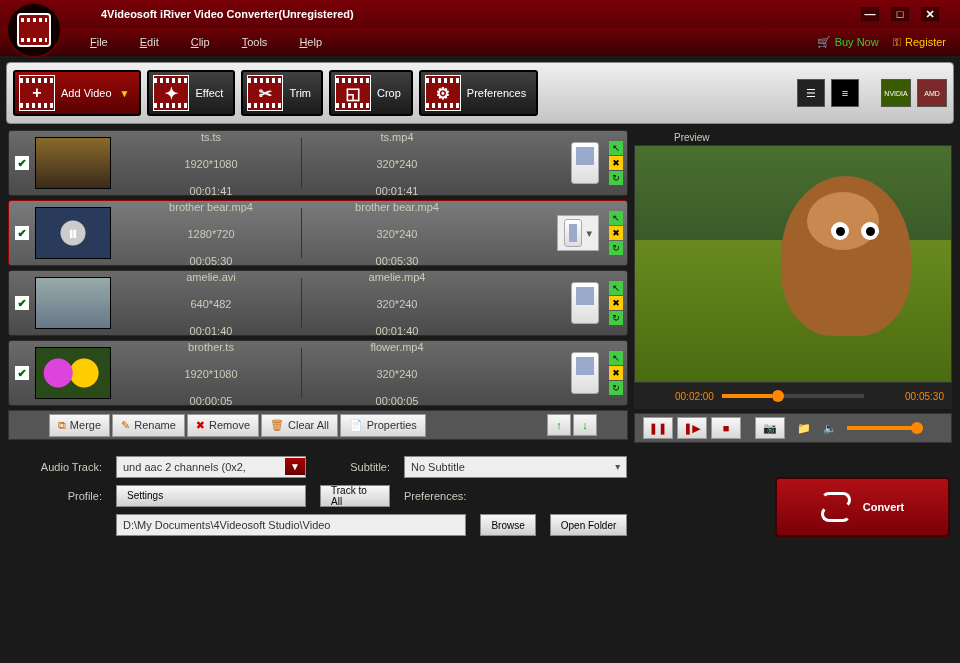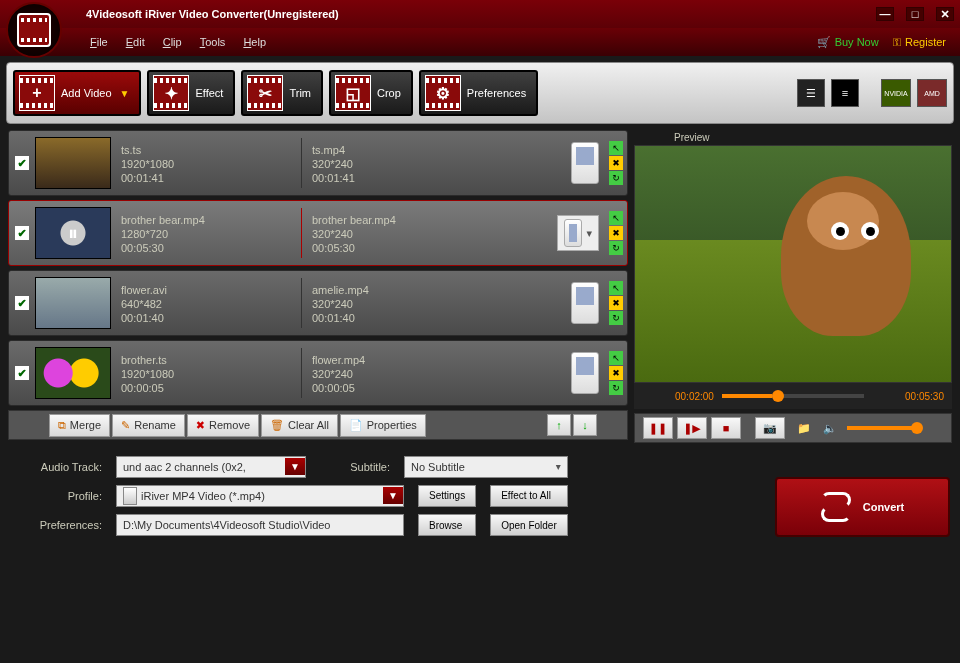--- a/index.html
+++ b/index.html
@@ -1,27 +1,27 @@
 <!DOCTYPE html>
 <html><head>
 <meta charset="utf-8">
 <style>
 * { margin: 0; padding: 0; box-sizing: border-box; font-family: Verdana, sans-serif; font-size: 11px; }
 body { background: #1a1a1a; width: 960px; height: 663px; overflow: hidden; }
 
-.titlebar { height: 28px; background: linear-gradient(#7a0008,#5c0006); display: flex; align-items: center; padding: 0 6px; color: #fff; text-align: center; }
+.titlebar { height: 28px; background: linear-gradient(#7a0008,#5c0006); display: flex; align-items: center; padding: 0 21px; color: #fff; text-align: center; }
 .logo { width: 56px; height: 56px; background: radial-gradient(#2a0000,#000); border-radius: 50%; position: absolute; top: 2px; left: 6px; border: 2px solid #600; display: flex; align-items: center; justify-content: center; }
 .logo-inner { width: 34px; height: 34px; background: #8a0a0a; border-radius: 4px; border: 2px solid #fff; position: relative; }
 .logo-inner::before, .logo-inner::after { content: ""; position: absolute; left: 2px; right: 2px; height: 4px; background: repeating-linear-gradient(90deg,#fff 0 3px,transparent 3px 6px); }
 .logo-inner::before { top: 3px; } .logo-inner::after { bottom: 3px; }
 .title-text { margin-left: 80px; font-weight: bold; color: #fff; }
 .win-controls { margin-left: auto; display: flex; gap: 12px; }
 .win-btn { width: 18px; height: 14px; color: #fff; border: 1px solid #300; background: #400; display: flex; align-items: center; justify-content: center; cursor: pointer; font-weight: bold; }
 
-.menubar { height: 28px; background: linear-gradient(#6a0006,#3a0003); display: flex; align-items: center; padding-left: 90px; color: #ddd; gap: 18px; }
+.menubar { height: 28px; background: linear-gradient(#6a0006,#3a0003); display: flex; align-items: center; padding-left: 90px; color: #ddd; gap: 32px; }
 .menu-item { cursor: pointer; } .menu-item u { text-decoration: underline; }
 .menubar-right { margin-left: auto; display: flex; gap: 14px; padding-right: 14px; align-items: center; }
 .buy-now { color: #3c3; display: flex; align-items: center; gap: 4px; }
 .register { color: #fc0; display: flex; align-items: center; gap: 4px; }
 
 .toolbar { height: 62px; margin: 6px; background: linear-gradient(#f0f0f0,#c4c4c4); border: 1px solid #888; border-radius: 4px; display: flex; align-items: center; padding: 6px; gap: 6px; }
 .tbtn { height: 46px; display: flex; align-items: center; background: linear-gradient(#404040,#1a1a1a); border: 2px solid #000; border-radius: 3px; color: #fff; padding: 0 10px 0 4px; cursor: pointer; }
 .tbtn.red { background: linear-gradient(#9a0a0a,#5a0000); }
 .tbtn-icon { width: 36px; height: 36px; background: #8a0a0a; border: 1px solid #fff; margin-right: 6px; position: relative; display: flex; align-items: center; justify-content: center; }
 .film-strip { position: absolute; top: 0; bottom: 0; width: 100%; }
@@ -36,21 +36,21 @@
 
 .main { display: flex; padding: 0 8px; gap: 6px; }
 .list-col { width: 620px; }
 .preview-col { flex: 1; }
 
 .file-row { display: flex; background: linear-gradient(#6a6a6a,#4a4a4a); border: 1px solid #2a2a2a; border-radius: 3px; margin-bottom: 4px; height: 66px; align-items: center; padding: 4px 0; }
 .file-row.selected { background: linear-gradient(#7a7a7a,#5a5a5a); border-color: #900; }
 .chk { margin: 0 6px; width: 14px; height: 14px; background: #fff; display: flex; align-items: center; justify-content: center; color: #060; font-weight: bold; cursor: pointer; }
 .thumb { width: 76px; height: 52px; background: #222; border: 1px solid #000; margin-right: 10px; position: relative; overflow: hidden; }
 .thumb-art { position: absolute; inset: 0; }
-.src-info, .out-info { display: flex; flex-direction: column; gap: 2px; color: #ccb; font-size: 10px; padding-top: 2px; }
+.src-info, .out-info { display: flex; flex-direction: column; gap: 15px; color: #ccb; font-size: 10px; padding-top: 2px; align-items: center; }
 .src-info { width: 180px; }
 .divider { width: 1px; height: 50px; background: #333; margin-right: 10px; }
 .divider.red { background: #a00; }
 .out-info { width: 170px; }
 .device-icn { width: 28px; height: 42px; background: linear-gradient(#fff,#ddd); border-radius: 3px; border: 1px solid #aaa; margin-left: auto; position: relative; }
 .device-icn::after { content: ""; position: absolute; top: 4px; left: 4px; right: 4px; height: 18px; background: #9ac; }
 .device-sel { padding: 3px 6px; background: #eee; border: 1px solid #aaa; display: flex; align-items: center; gap: 4px; margin-left: auto; }
 .row-ctrl { display: flex; flex-direction: column; gap: 1px; margin-left: 10px; margin-right: 4px; }
 .row-ctrl div { width: 14px; height: 14px; display: flex; align-items: center; justify-content: center; font-size: 9px; cursor: pointer; color: #000; }
 .rc-green { background: #4c4; } .rc-yellow { background: #fc0; } .rc-green2 { background: #4c4; }
@@ -226,21 +226,21 @@
             <div class="rc-yellow">✖</div>
             <div class="rc-green2">↻</div>
           </div>
         </div>
         <div class="file-row">
           <div class="chk">✔</div>
           <div class="thumb">
             <div class="thumb-art" style="background:linear-gradient(#9aa,#678);"></div>
           </div>
           <div class="src-info">
-            <span>flower.avi</span>
+            <span>amelie.avi</span>
             <span>640*482</span>
             <span>00:01:40</span>
           </div>
           <div class="divider"></div>
           <div class="out-info">
             <span>amelie.mp4</span>
             <span>320*240</span>
             <span>00:01:40</span>
           </div>
           <div class="device-icn"></div>
@@ -341,26 +341,22 @@
     <span class="lbl">Audio Track:</span>
     <div class="field dd red-dd">
         <span>und aac 2 channels (0x2,</span>
       </div>
     <span class="lbl">Subtitle:</span>
     <div class="field dd gray-dd" style="grid-column:4/7">
         <span>No Subtitle</span>
       </div>
 
     <span class="lbl">Profile:</span>
-    <div class="field dd red-dd" style="grid-column:2/5">
-        <span class="profile-icn"></span>
-        <span style="flex:1">iRiver MP4 Video (*.mp4)</span>
-      </div>
     <div class="sbtn">Settings</div>
-    <div class="sbtn">Effect to All</div>
+    <div class="sbtn">Track to All</div>
 
     <span class="lbl">Preferences:</span>
     <div class="field" style="grid-column:2/5">
         <span>D:\My Documents\4Videosoft Studio\Video</span>
       </div>
     <div class="sbtn">Browse</div>
     <div class="sbtn">Open Folder</div>
   </div>
 
   <div class="convert-btn">

